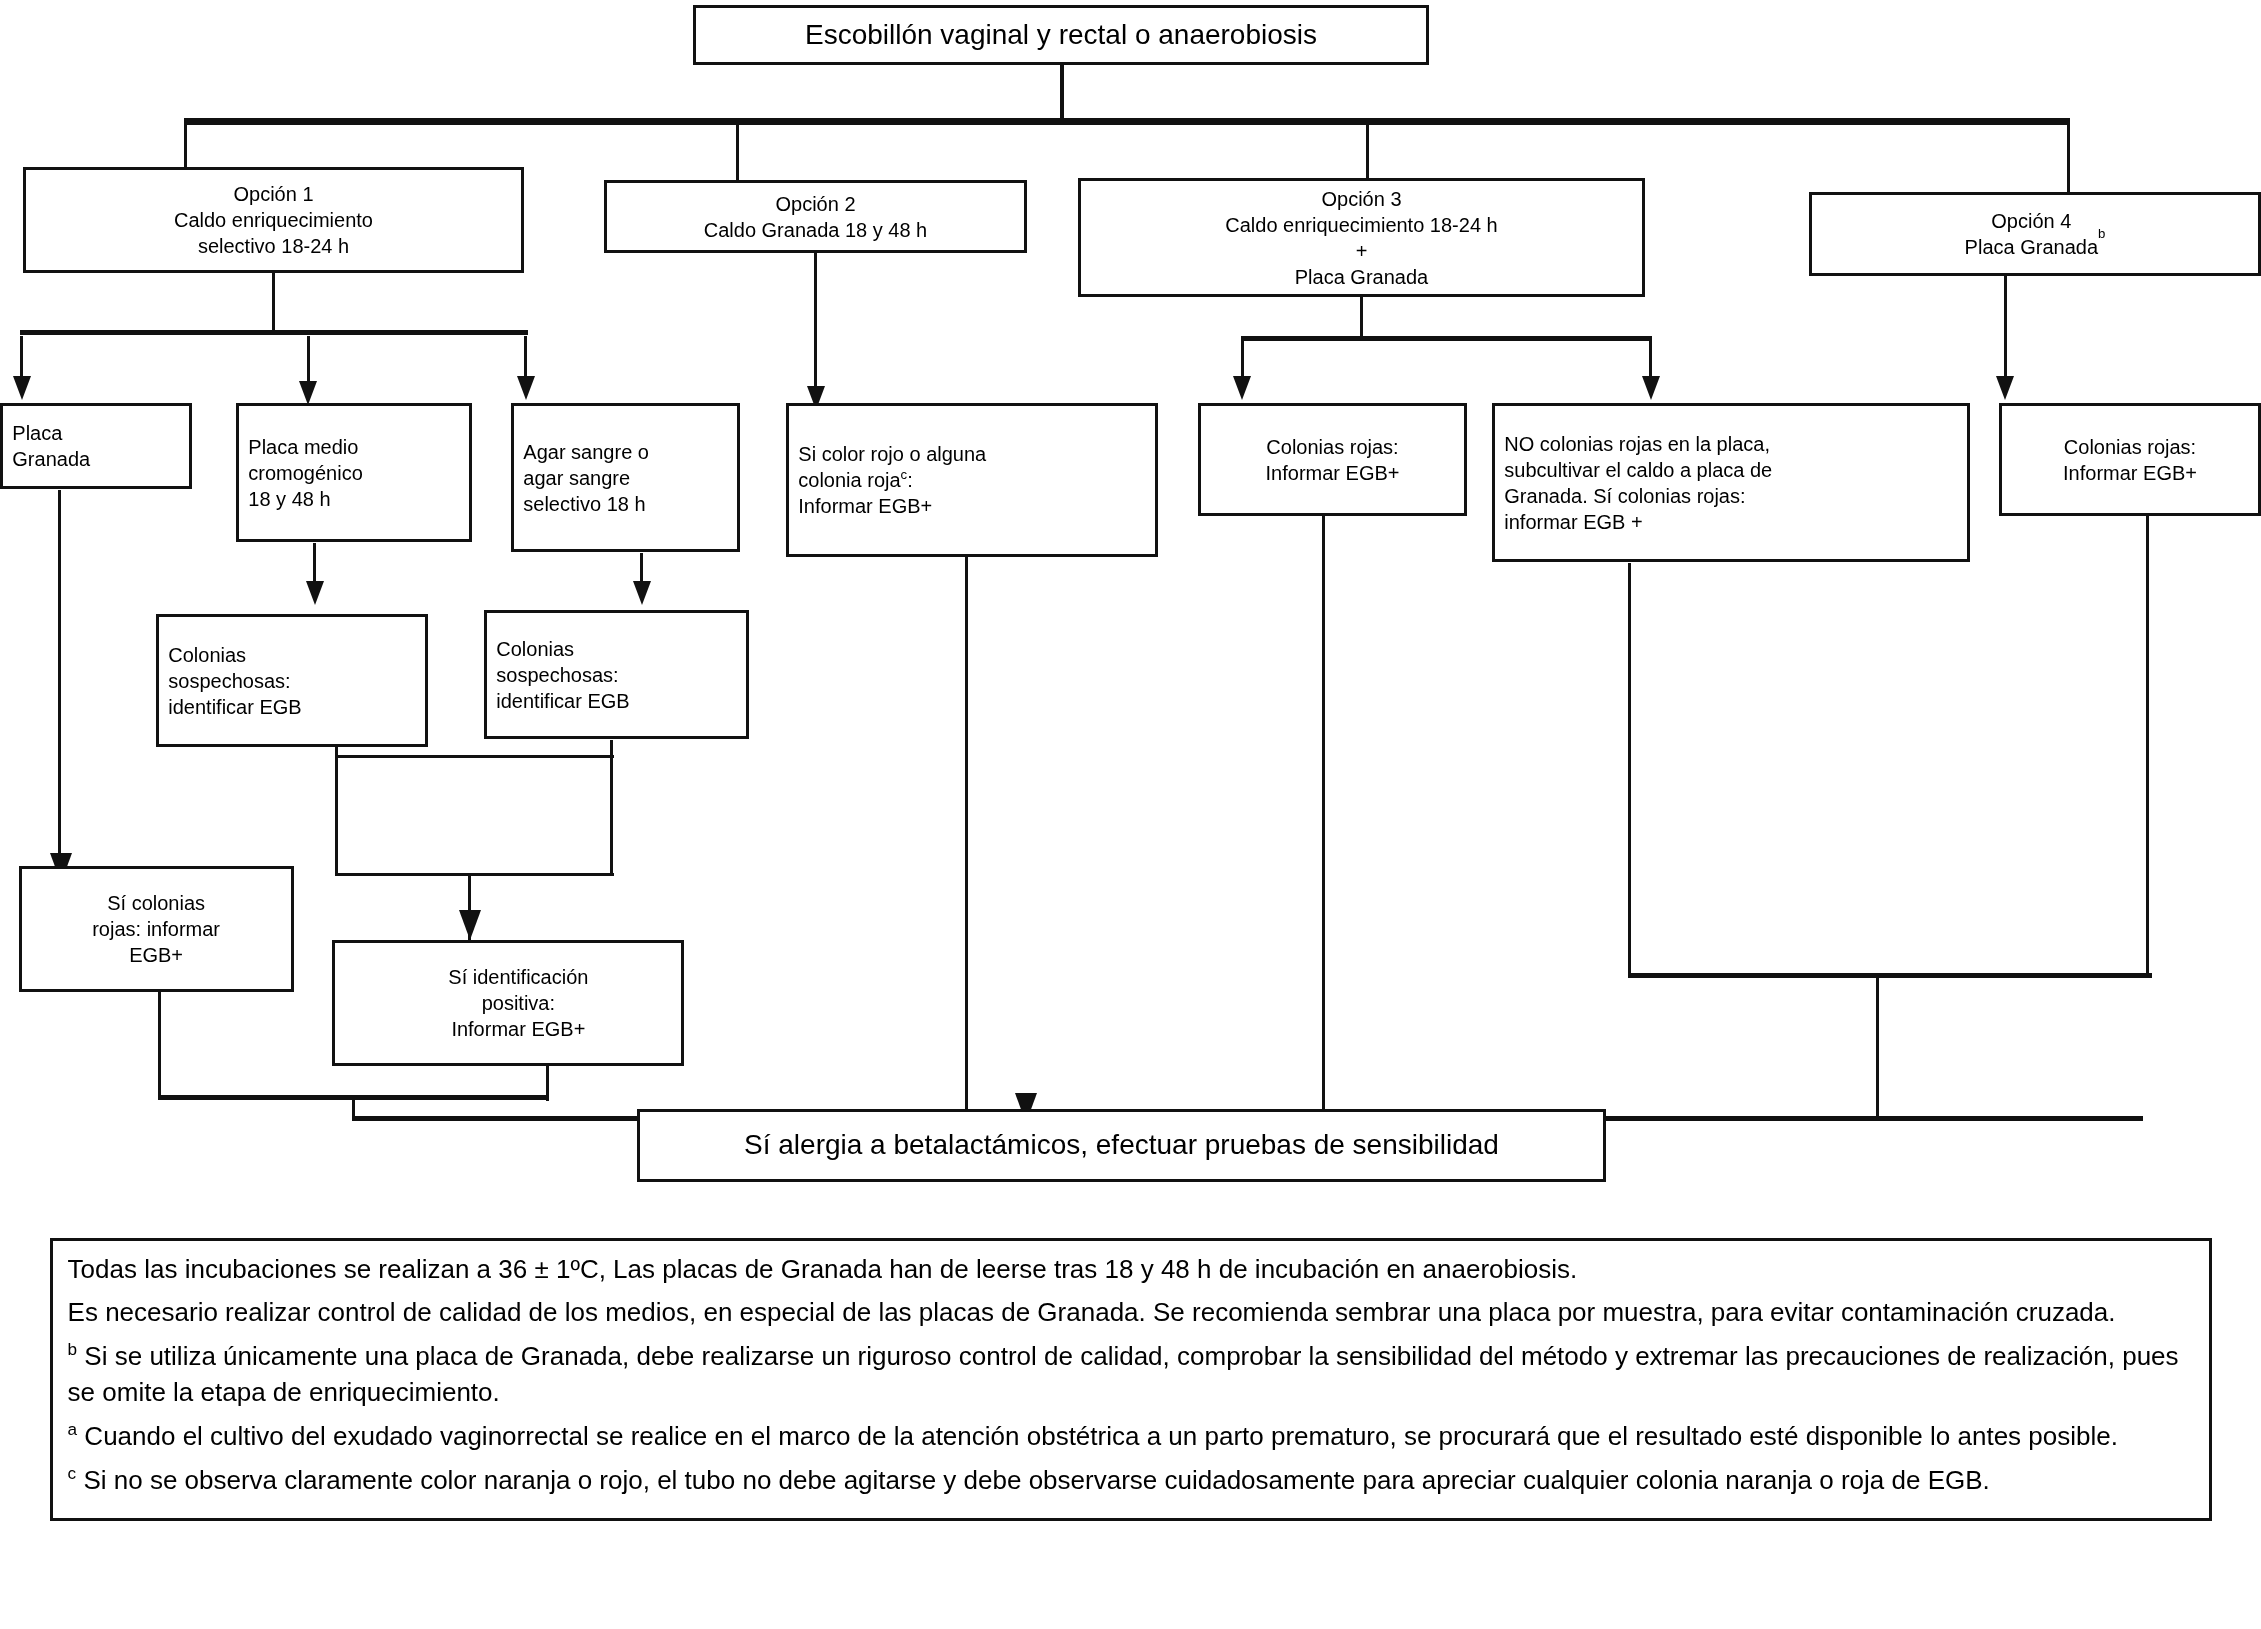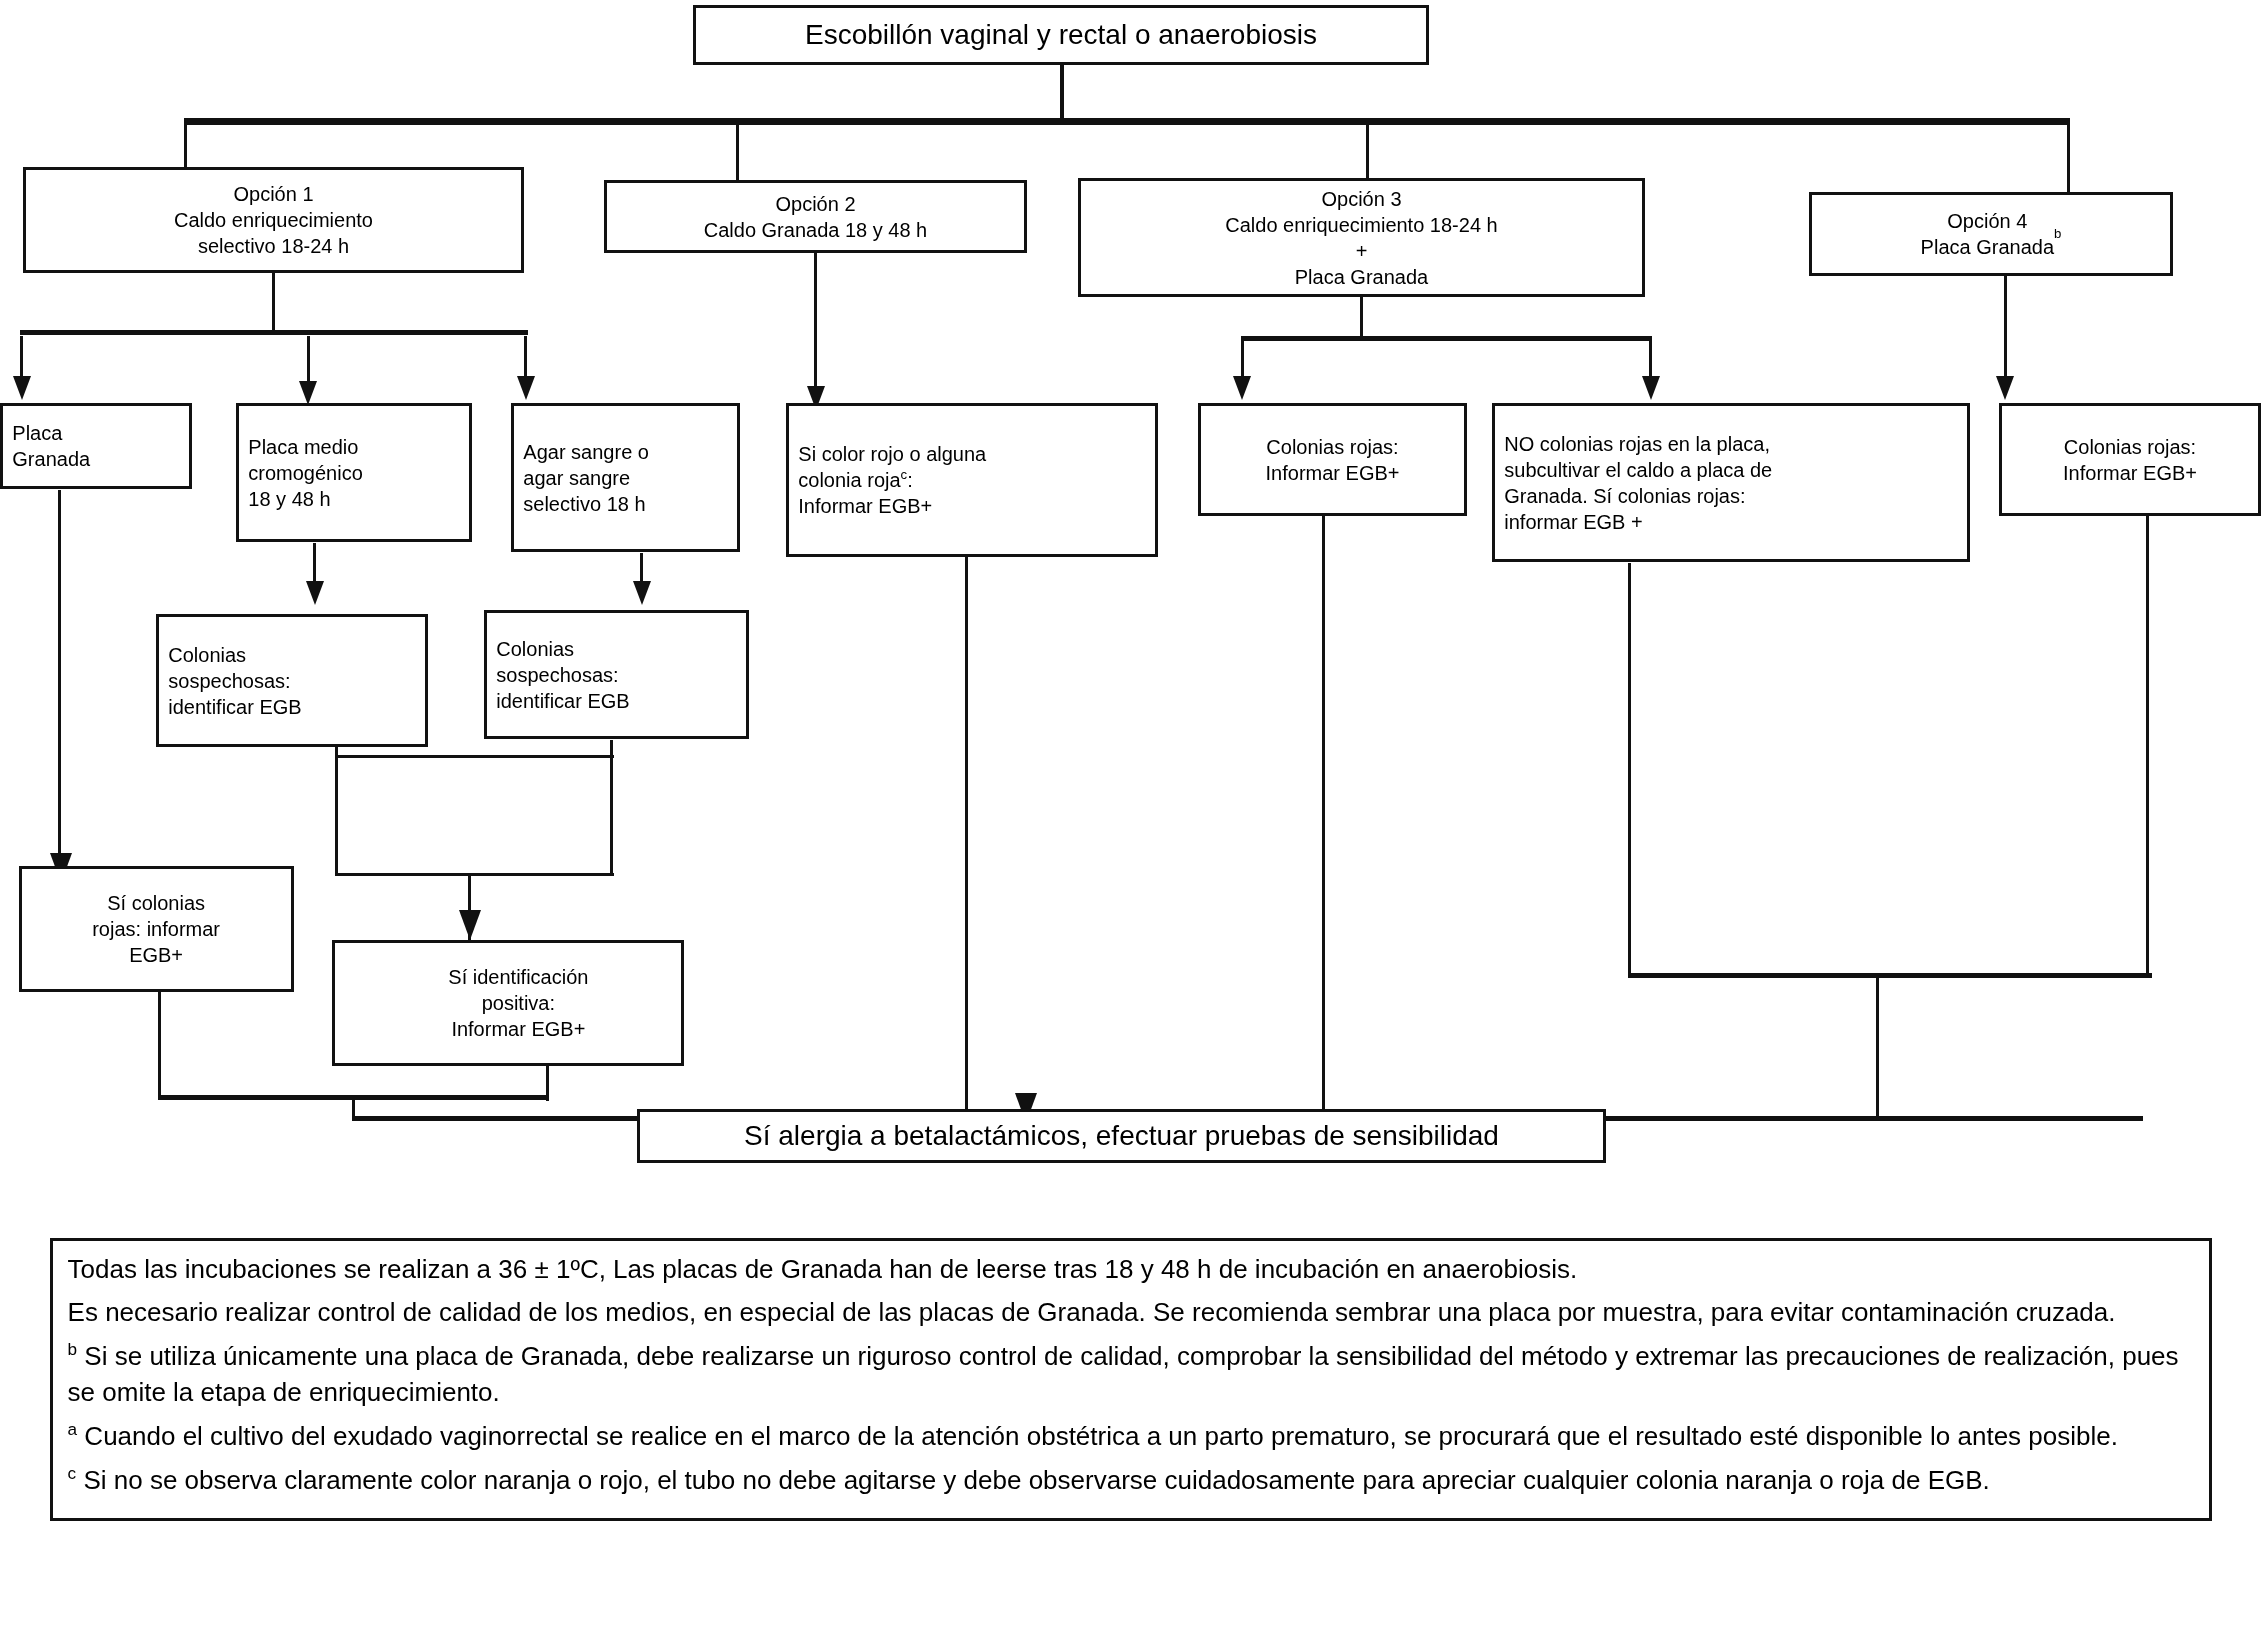--- a/index.html
+++ b/index.html
@@ -106,21 +106,21 @@
 selectivo 18-24 h</div>
 
   <div class="box" style="left:604px; top:180px; width:423px; height:73px;">Opción 2
 Caldo Granada 18 y 48 h</div>
 
   <div class="box" style="left:1078px; top:178px; width:567px; height:119px;">Opción 3
 Caldo enriquecimiento  18-24 h
 +
 Placa Granada</div>
 
-  <div class="box" style="left:1809px; top:192px; width:364px; height:84px;">
+  <div class="box" style="left:1809px; top:192px; width:452px; height:84px;">
     <span>Opción 4
 Placa Granada</span><sup>b</sup>
   </div>
 
   <div class="ln v" style="left:272px; top:273px; height:61px;"></div>
   <div class="ln hthick" style="left:20px; top:330px; width:508px; height:5.3px;"></div>
 
   <div class="ln v" style="left:20px; top:336px; height:46px;"></div>
   <div class="arrow small" style="left:12.6px; top:376px;"></div>
 
@@ -218,21 +218,21 @@
 
   <div class="ln v" style="left:1628px; top:563px; height:415px;"></div>
   <div class="ln hthick" style="left:1628px; top:973px; width:524px; height:5.3px;"></div>
 
   <div class="ln v" style="left:2146px; top:516px; height:462px;"></div>
   <div class="ln v" style="left:1876px; top:973px; height:146px;"></div>
 
   <div class="ln v" style="left:1024px; top:1119px; height:26.5px;"></div>
   <div class="arrow" style="left:1015px; top:1093px;"></div>
 
-  <div class="box" style="left:637px; top:1109px; width:969px; height:54px; font-size:28px;">Sí alergia a betalactámicos, efectuar pruebas de sensibilidad</div>
+  <div class="box" style="left:637px; top:1109px; width:969px; height:73px; font-size:28px;">Sí alergia a betalactámicos, efectuar pruebas de sensibilidad</div>
 
   <div id="notes">
     <p>Todas las incubaciones se realizan a 36 ± 1ºC, Las placas de Granada han de leerse tras 18 y 48 h de incubación en anaerobiosis.</p>
     <p>Es necesario realizar control de calidad de los medios, en especial de las placas de Granada. Se recomienda sembrar una placa por muestra, para evitar contaminación cruzada.</p>
     <p><sup>b</sup><span> Si se utiliza únicamente una placa de Granada, debe realizarse un riguroso control de calidad, comprobar la sensibilidad del método y extremar las precauciones de realización,  pues se omite la etapa de enriquecimiento.</span></p>
     <p><sup>a</sup><span> Cuando el cultivo del exudado vaginorrectal se realice en el marco de la atención obstétrica a un parto prematuro, se procurará que el resultado esté disponible lo antes posible.</span></p>
     <p><sup>c</sup><span> Si no se observa claramente color naranja o rojo, el tubo no debe agitarse y debe observarse cuidadosamente para apreciar cualquier colonia naranja o roja de EGB.</span></p>
   </div>
 
 </div>

